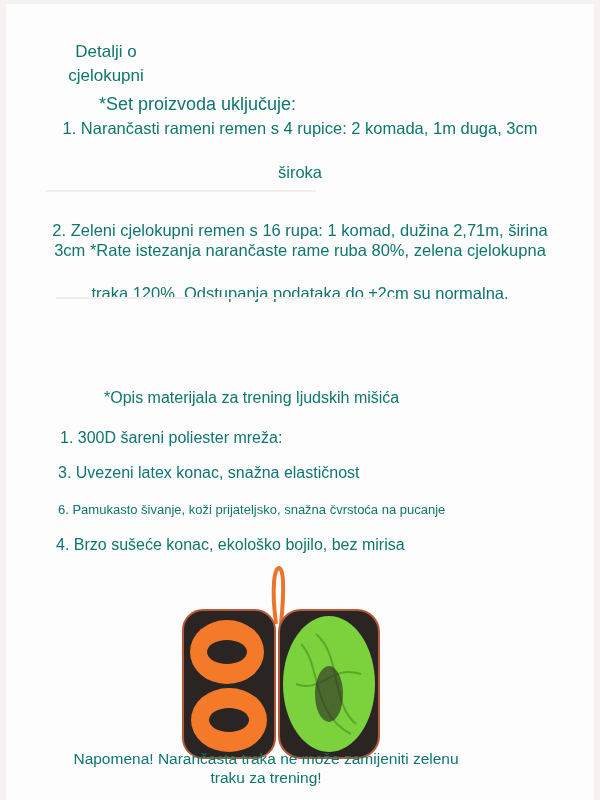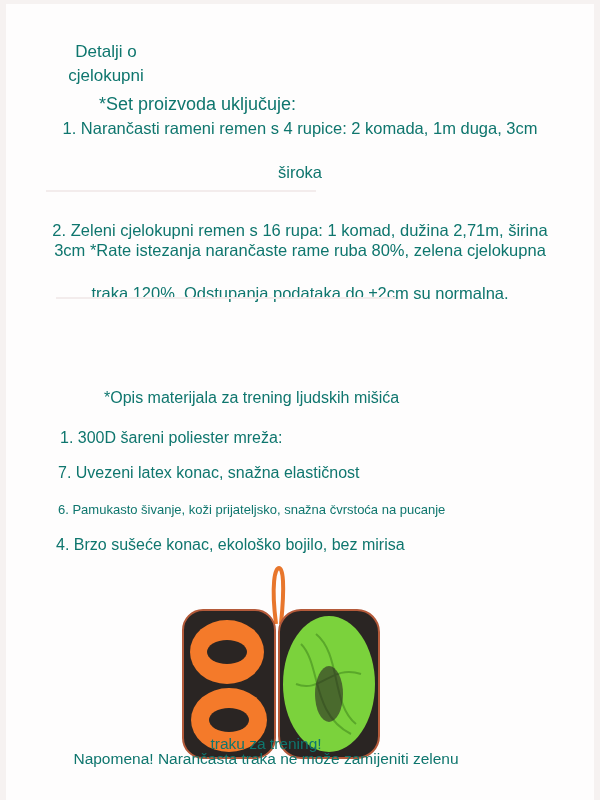--- a/index.html
+++ b/index.html
@@ -39,21 +39,21 @@
 
   <div class="t c" style="left:0;width:588px;top:217px;font-size:16.5px;">2. Zeleni cjelokupni remen s 16 rupa: 1 komad, dužina 2,71m, širina</div>
   <div class="t c" style="left:0;width:588px;top:237px;font-size:16.5px;">3cm *Rate istezanja narančaste rame ruba 80%, zelena cjelokupna</div>
   <div class="t c" style="left:0;width:588px;top:257px;font-size:16.5px;margin-top:23px;">traka 120%. Odstupanja podataka do ±2cm su normalna.</div>
 
   <div class="faint" style="left:50px;top:293px;width:340px;"></div>
 
   <div class="t" style="left:98px;top:385px;font-size:16px;">*Opis materijala za trening ljudskih mišića</div>
 
   <div class="t" style="left:54px;top:425px;font-size:16px;">1. 300D šareni poliester mreža:</div>
-  <div class="t" style="left:52px;top:460px;font-size:16px;">7. Uvezeni latex konac, snažna elastičnost</div>
+  <div class="t" style="left:52px;top:460px;font-size:16px;">3. Uvezeni latex konac, snažna elastičnost</div>
   <div class="t" style="left:52px;top:498px;font-size:13px;">6. Pamukasto šivanje, koži prijateljsko, snažna čvrstoća na pucanje</div>
   <div class="t" style="left:50px;top:532px;font-size:16px;">4. Brzo sušeće konac, ekološko bojilo, bez mirisa</div>
 
   <div class="case">
     <svg width="280" height="200" viewBox="0 0 280 200">
 
       <path d="M105 60 C100 20 104 4 108 4 C112 4 114 20 110 60" fill="none" stroke="#e8762c" stroke-width="4"></path>
 
       <rect x="12" y="46" width="92" height="148" rx="20" fill="#2a2523" stroke="#b45a3a" stroke-width="2"></rect>
 
@@ -64,15 +64,15 @@
       <ellipse cx="58" cy="156" rx="38" ry="32" fill="#f47a2a"></ellipse>
       <ellipse cx="58" cy="156" rx="20" ry="12" fill="#2a2523"></ellipse>
 
       <ellipse cx="158" cy="120" rx="46" ry="68" fill="#7bd23c"></ellipse>
       <path d="M130 80 C150 100 140 150 180 170 M145 70 C170 90 160 140 185 160 M125 120 C150 130 160 100 190 110" stroke="#5aa82a" stroke-width="2" fill="none"></path>
       <ellipse cx="158" cy="130" rx="14" ry="28" fill="#2a2523" opacity="0.6"></ellipse>
     </svg>
   </div>
 
   <div class="t c" style="left:0;width:520px;top:746px;font-size:15.5px;">Napomena! Narančasta traka ne može zamijeniti zelenu</div>
-  <div class="t c" style="left:0;width:520px;top:731px;font-size:15.5px;text-align:center;">traku za trening!</div>
+  <div class="t c" style="left:0;width:520px;top:765px;font-size:15.5px;text-align:center;">traku za trening!</div>
 
 </div>
 
 </body></html>

